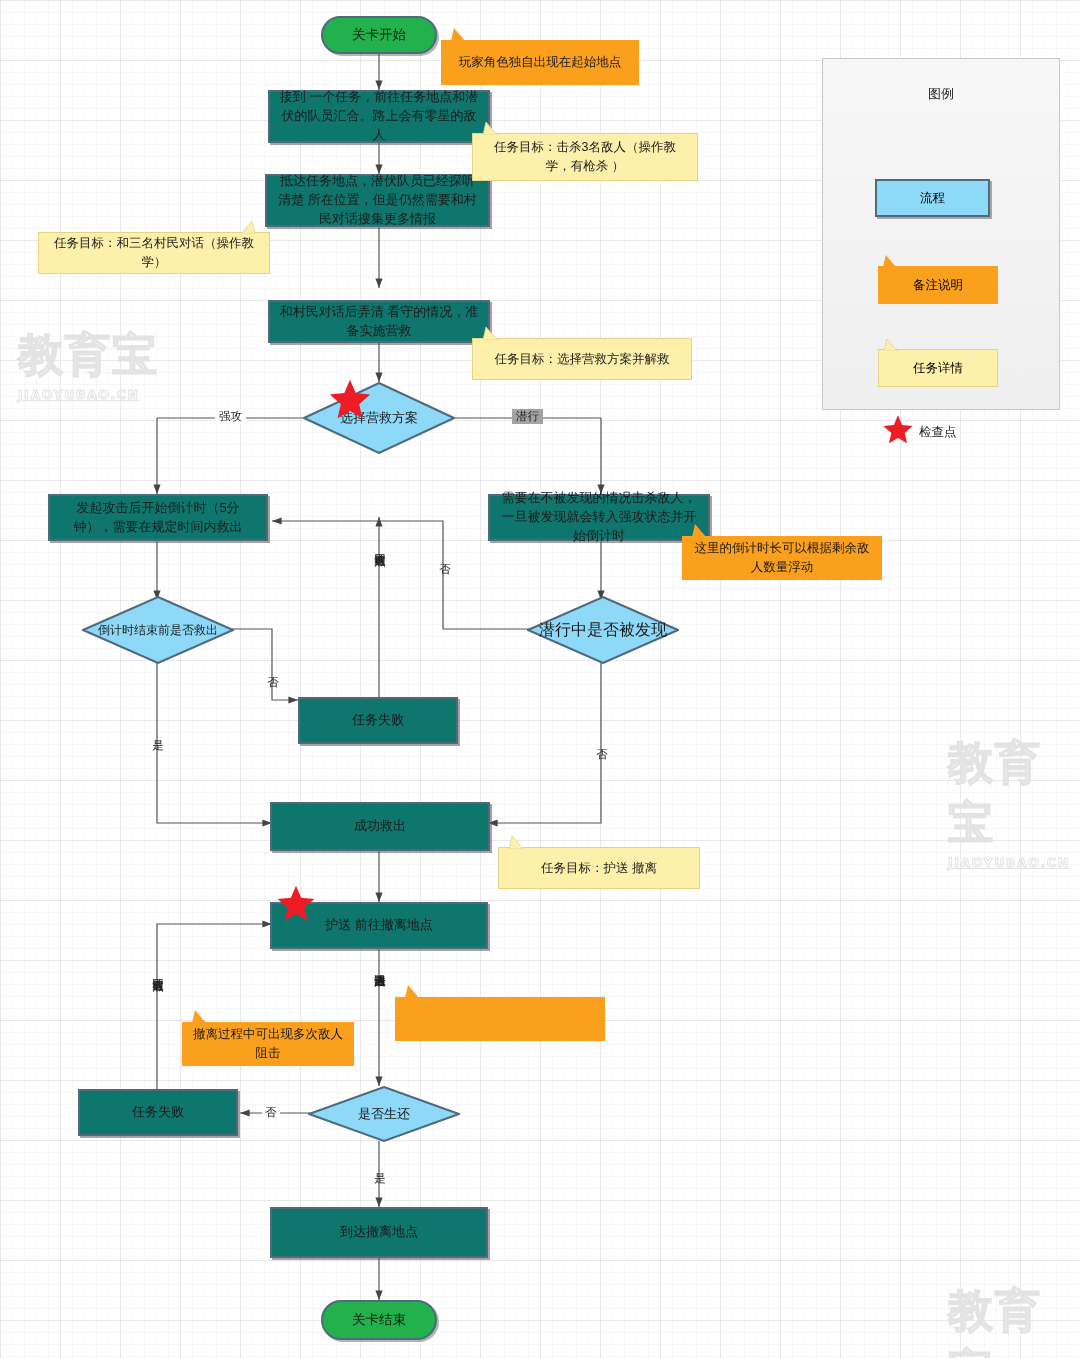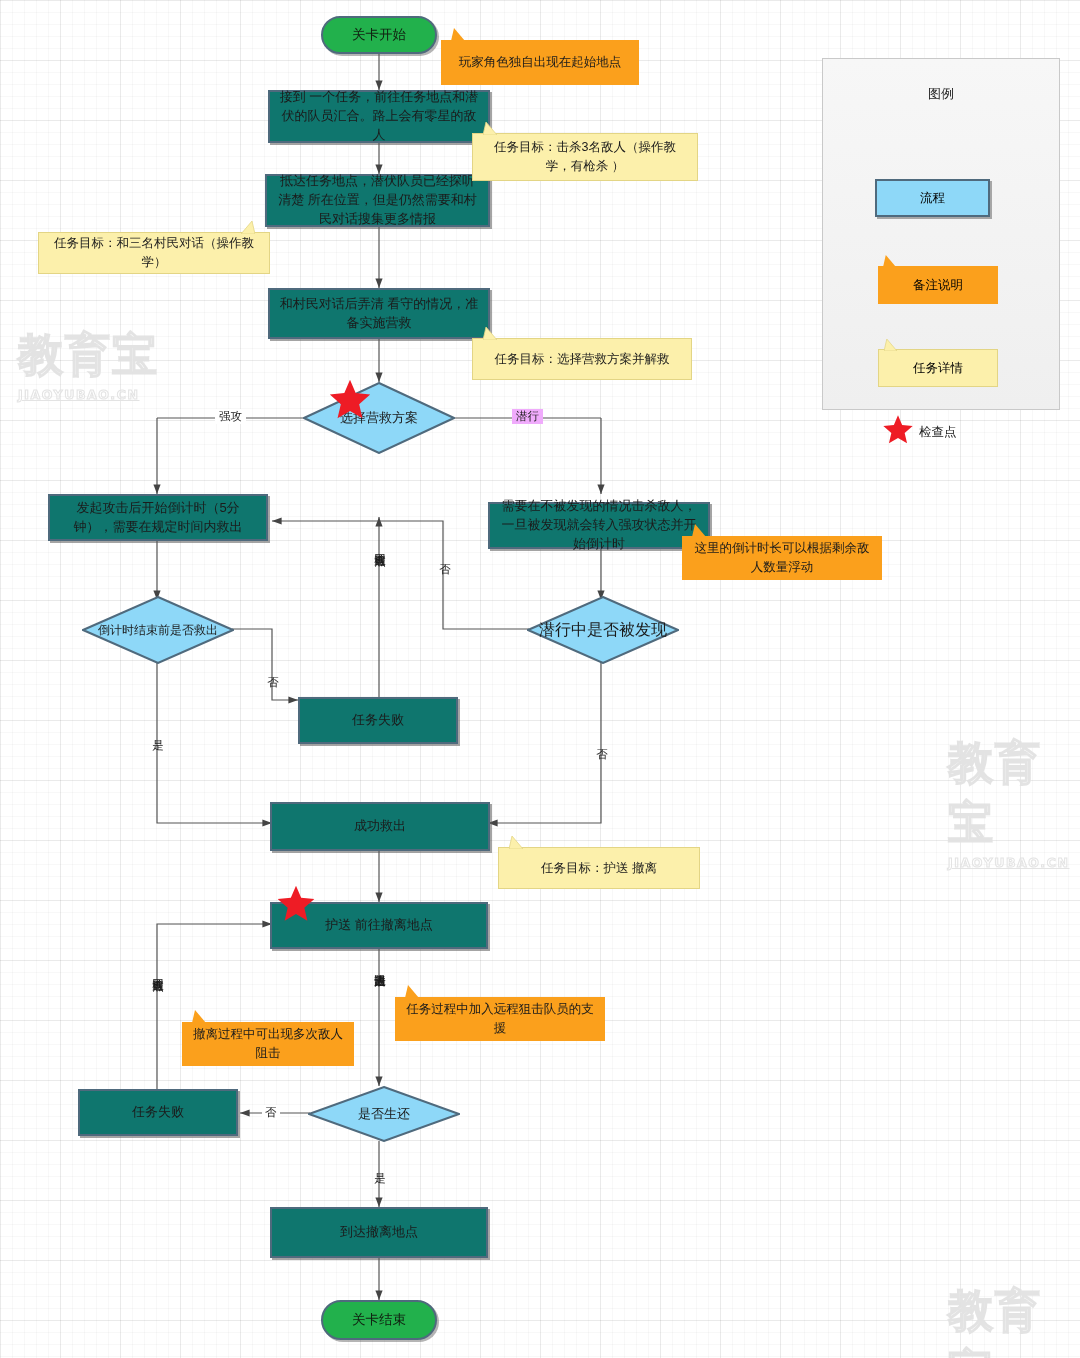--- a/index.html
+++ b/index.html
@@ -135,32 +135,32 @@
       <path d="M455,418 L601,418"></path>
     </g>
   </svg>
 
   <div class="node term" style="left:321px;top:16px;width:116px;height:38px;">关卡开始</div>
 
   <div class="node proc" style="left:268px;top:90px;width:222px;height:53px;">接到 一个任务，前往任务地点和潜伏的队员汇合。路上会有零星的敌人</div>
 
   <div class="node proc" style="left:265px;top:174px;width:225px;height:53px;">抵达任务地点，潜伏队员已经探听清楚 所在位置，但是仍然需要和村民对话搜集更多情报</div>
 
-  <div class="node proc" style="left:268px;top:288px;width:222px;height:51px;">和村民对话后弄清 看守的情况，准备实施营救</div>
+  <div class="node proc" style="left:268px;top:300px;width:222px;height:43px;">和村民对话后弄清 看守的情况，准备实施营救</div>
 
   <div class="dia-wrap" style="left:303px;top:382px;width:152px;height:72px;">
     <svg width="152" height="72">
         <polygon points="76,1 151,36 76,71 1,36" fill="#8ed8f8" stroke="#4f6a7d" stroke-width="2"></polygon>
       </svg>
     <div class="dia-label">选择营救方案</div>
   </div>
 
   <div class="node proc" style="left:48px;top:494px;width:220px;height:47px;">发起攻击后开始倒计时（5分钟），需要在规定时间内救出</div>
 
-  <div class="node proc" style="left:488px;top:494px;width:222px;height:47px;margin-top:8px;">需要在不被发现的情况击杀敌人，一旦被发现就会转入强攻状态并开始倒计时</div>
+  <div class="node proc" style="left:488px;top:494px;width:222px;height:47px;">需要在不被发现的情况击杀敌人，一旦被发现就会转入强攻状态并开始倒计时</div>
 
   <div class="dia-wrap" style="left:82px;top:596px;width:152px;height:68px;">
     <svg width="152" height="68">
         <polygon points="76,1 151,34 76,67 1,34" fill="#8ed8f8" stroke="#4f6a7d" stroke-width="2"></polygon>
       </svg>
     <div class="dia-label" style="font-size:12px;">倒计时结束前是否救出</div>
   </div>
 
   <div class="dia-wrap" style="left:527px;top:596px;width:152px;height:68px;">
     <svg width="152" height="68">
@@ -217,21 +217,20 @@
     <svg class="tail" viewBox="0 0 14 13">
         <polygon points="0,13 3,0 14,13" fill="#fba01c"></polygon>
       </svg>
     <span>撤离过程中可出现多次敌人阻击</span>
   </div>
 
   <div class="note orange" style="left:395px;top:997px;width:210px;height:44px;">
     <svg class="tail" viewBox="0 0 14 13">
         <polygon points="0,13 3,0 14,13" fill="#fba01c"></polygon>
       </svg>
-    <span>任务过程中加入远程狙击队员的支援</span>
   </div>
 
   <div class="note yellow" style="left:472px;top:133px;width:226px;height:48px;">
     <svg class="tail" viewBox="0 0 14 13">
         <polygon points="0,13 3,0 14,13" fill="#fcf0ab" stroke="#e3d585" stroke-width="0.8"></polygon>
       </svg>
     <span>任务目标：击杀3名敌人（操作教学，有枪杀 ）</span>
   </div>
 
   <div class="note yellow" style="left:38px;top:232px;width:232px;height:42px;">
@@ -249,21 +248,21 @@
   </div>
 
   <div class="note yellow" style="left:498px;top:847px;width:202px;height:42px;">
     <svg class="tail" viewBox="0 0 14 13">
         <polygon points="0,13 3,0 14,13" fill="#fcf0ab" stroke="#e3d585" stroke-width="0.8"></polygon>
       </svg>
     <span>任务目标：护送 撤离</span>
   </div>
 
   <div class="elab" style="left:215px;top:409px;background:#fff;padding:0 4px;">强攻</div>
-  <div class="elab" style="left:512px;top:409px;background:#f0abfc;padding:0 4px;">潜行</div>
+  <div class="elab" style="left:512px;top:409px;background:#a3a3a3;padding:0 4px;">潜行</div>
 
   <div class="elab vert" style="left:372px;top:545px;">返回检查点</div>
 
   <div class="elab vert" style="left:437px;top:555px;">否</div>
 
   <div class="elab vert" style="left:265px;top:668px;">否</div>
 
   <div class="elab vert" style="left:150px;top:730px;">是</div>
 
   <div class="elab vert" style="left:594px;top:740px;">否</div>

